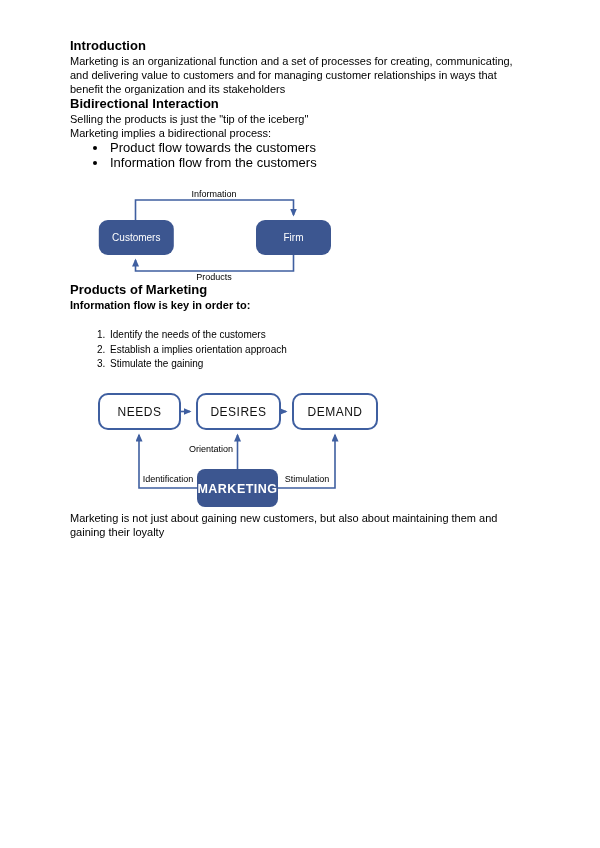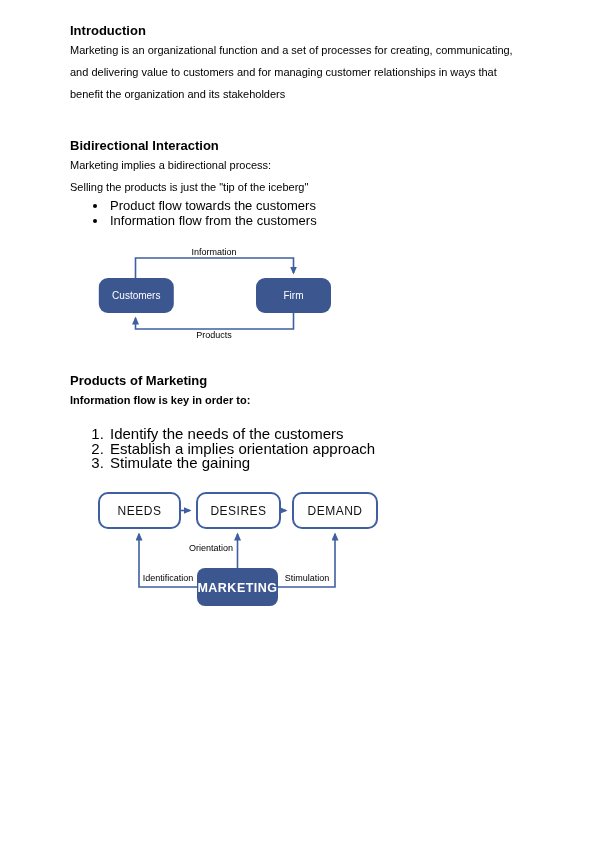--- a/index.html
+++ b/index.html
@@ -12,37 +12,37 @@
   }
   .doc { padding: 0 70px; }
   .title {
     font-size: 15px; font-weight: bold; letter-spacing: .2px;
     margin: 72px 0 0 0; line-height: 18px;
   }
   .sec-heading {
     font-size: 13px; font-weight: bold;
     margin: 0; line-height: 16px;
   }
-  .mt-intro    { margin-top: 23px; }
+  .mt-intro    { margin-top: 38px; }
   .mt-para     { margin-top: 18px; }
-  .mt-sec      { margin-top: 33px; }
+  .mt-sec      { }
   .mt-lines    { margin-top: 15px; }
   .mt-infoline { margin-top: 16px; font-weight: bold; }
   .mt-closing  { margin-top: 24px; }
   .body-text {
-    font-size: 11px; line-height: 22px; margin: 0;
+    font-size: 11px; line-height: 14px; margin: 0;
     max-width: 460px;
   }
   ul.bullets {
     margin: 1px 0 0 0; padding: 0 0 0 38px;
     font-size: 13px; line-height: 14.5px; list-style: disc;
   }
   ol.numbered {
     margin: 16px 0 0 0; padding: 0 0 0 38px;
-    font-size: 15px; line-height: 14.5px; list-style: decimal;
+    font-size: 10px; line-height: 14.5px; list-style: decimal;
   }
   li { padding-left: 2px; }
   .diagram { margin: 0 0 0 28px; display: block; }
   .diagram-flow { margin-top: 15px; }
   .diagram-marketing { margin-top: 17px; }
   svg { font-family: "Liberation Sans", sans-serif; display: block; }
   .svg-small-label { font-size: 9px; fill: #000; }
   .svg-box-label-white { font-size: 10px; fill: #ffffff; }
   .svg-caps-label { font-size: 12px; fill: #111; letter-spacing: .5px; }
   .svg-marketing-label { font-size: 12.5px; font-weight: bold; fill: #ffffff; letter-spacing: .5px; }
@@ -53,22 +53,22 @@
 </head>
 <body>
 
 <div class="doc">
 
 
   <h2 class="sec-heading mt-intro">Introduction</h2>
   <p class="body-text mt-para">Marketing is an organizational function and a set of processes for creating, communicating, and delivering value to customers and for managing customer relationships in ways that benefit the organization and its stakeholders</p>
 
   <h2 class="sec-heading mt-sec">Bidirectional Interaction</h2>
+  <p class="body-text mt-lines">Selling the products is just the "tip of the iceberg"</p>
   <p class="body-text">Marketing implies a bidirectional process:</p>
-  <p class="body-text mt-lines">Selling the products is just the "tip of the iceberg"</p>
   <ul class="bullets">
     <li>Product flow towards the customers</li>
     <li>Information flow from the customers</li>
   </ul>
 
   <svg class="diagram diagram-flow" width="235" height="97" viewBox="0 0 235 97">
     <defs>
       <marker id="arrow1" markerWidth="9" markerHeight="8" refX="6.5" refY="3.5" orient="auto" markerUnits="userSpaceOnUse">
         <path d="M0,0 L8,3.5 L0,7 z" fill="#3f5fa0"></path>
       </marker>
@@ -108,14 +108,15 @@
     <text class="svg-caps-label" x="140.5" y="27" text-anchor="middle">DESIRES</text>
     <rect class="blue-outline-box" x="195" y="5" width="84" height="35" rx="9"></rect>
     <text class="svg-caps-label" x="237" y="27" text-anchor="middle">DEMAND</text>
     <rect class="blue-fill" x="99" y="80" width="81" height="38" rx="8"></rect>
     <text class="svg-marketing-label" x="139.5" y="104" text-anchor="middle">MARKETING</text>
     <text class="svg-small-label" x="135" y="63" text-anchor="end">Orientation</text>
     <text class="svg-small-label" x="70" y="93" text-anchor="middle">Identification</text>
     <text class="svg-small-label" x="209" y="93" text-anchor="middle">Stimulation</text>
   </svg>
 
+  <p class="body-text mt-closing">Marketing is not just about gaining new customers, but also about maintaining them and gaining their loyalty</p>
 
 </div>
 
 </body></html>

